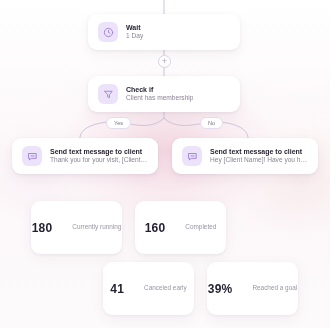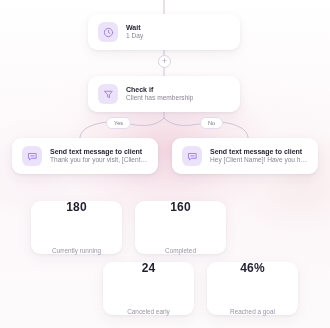--- a/index.html
+++ b/index.html
@@ -118,23 +118,22 @@
   #pill-yes { left: 106px; top: 117px; }
   #pill-no  { left: 200px; top: 117px; }
 
   
   .stat-card {
     position: absolute;
     background: #ffffff;
     border-radius: 9px;
     box-shadow: 0 1px 3px rgba(60,40,70,0.06), 0 4px 14px rgba(80,50,90,0.06);
     display: flex;
-    flex-direction: column;
-    align-items: center;
-    justify-content: space-between;
+    align-items: center;
+    justify-content: center;
     gap: 20px;
   }
 
   .stat-value {
     font-size: 12px;
     font-weight: bold;
     color: #231f30;
     line-height: 1;
     letter-spacing: 0.2px;
   }
@@ -238,20 +237,20 @@
   <div class="stat-value">180</div>
   <div class="stat-label">Currently running</div>
 </div>
 
 <div class="stat-card" id="stat-completed">
   <div class="stat-value">160</div>
   <div class="stat-label">Completed</div>
 </div>
 
 <div class="stat-card" id="stat-canceled">
-  <div class="stat-value">24</div>
+  <div class="stat-value">41</div>
   <div class="stat-label">Canceled early</div>
 </div>
 
 <div class="stat-card" id="stat-goal">
-  <div class="stat-value">46%</div>
+  <div class="stat-value">39%</div>
   <div class="stat-label">Reached a goal</div>
 </div>
 
 </body></html>

